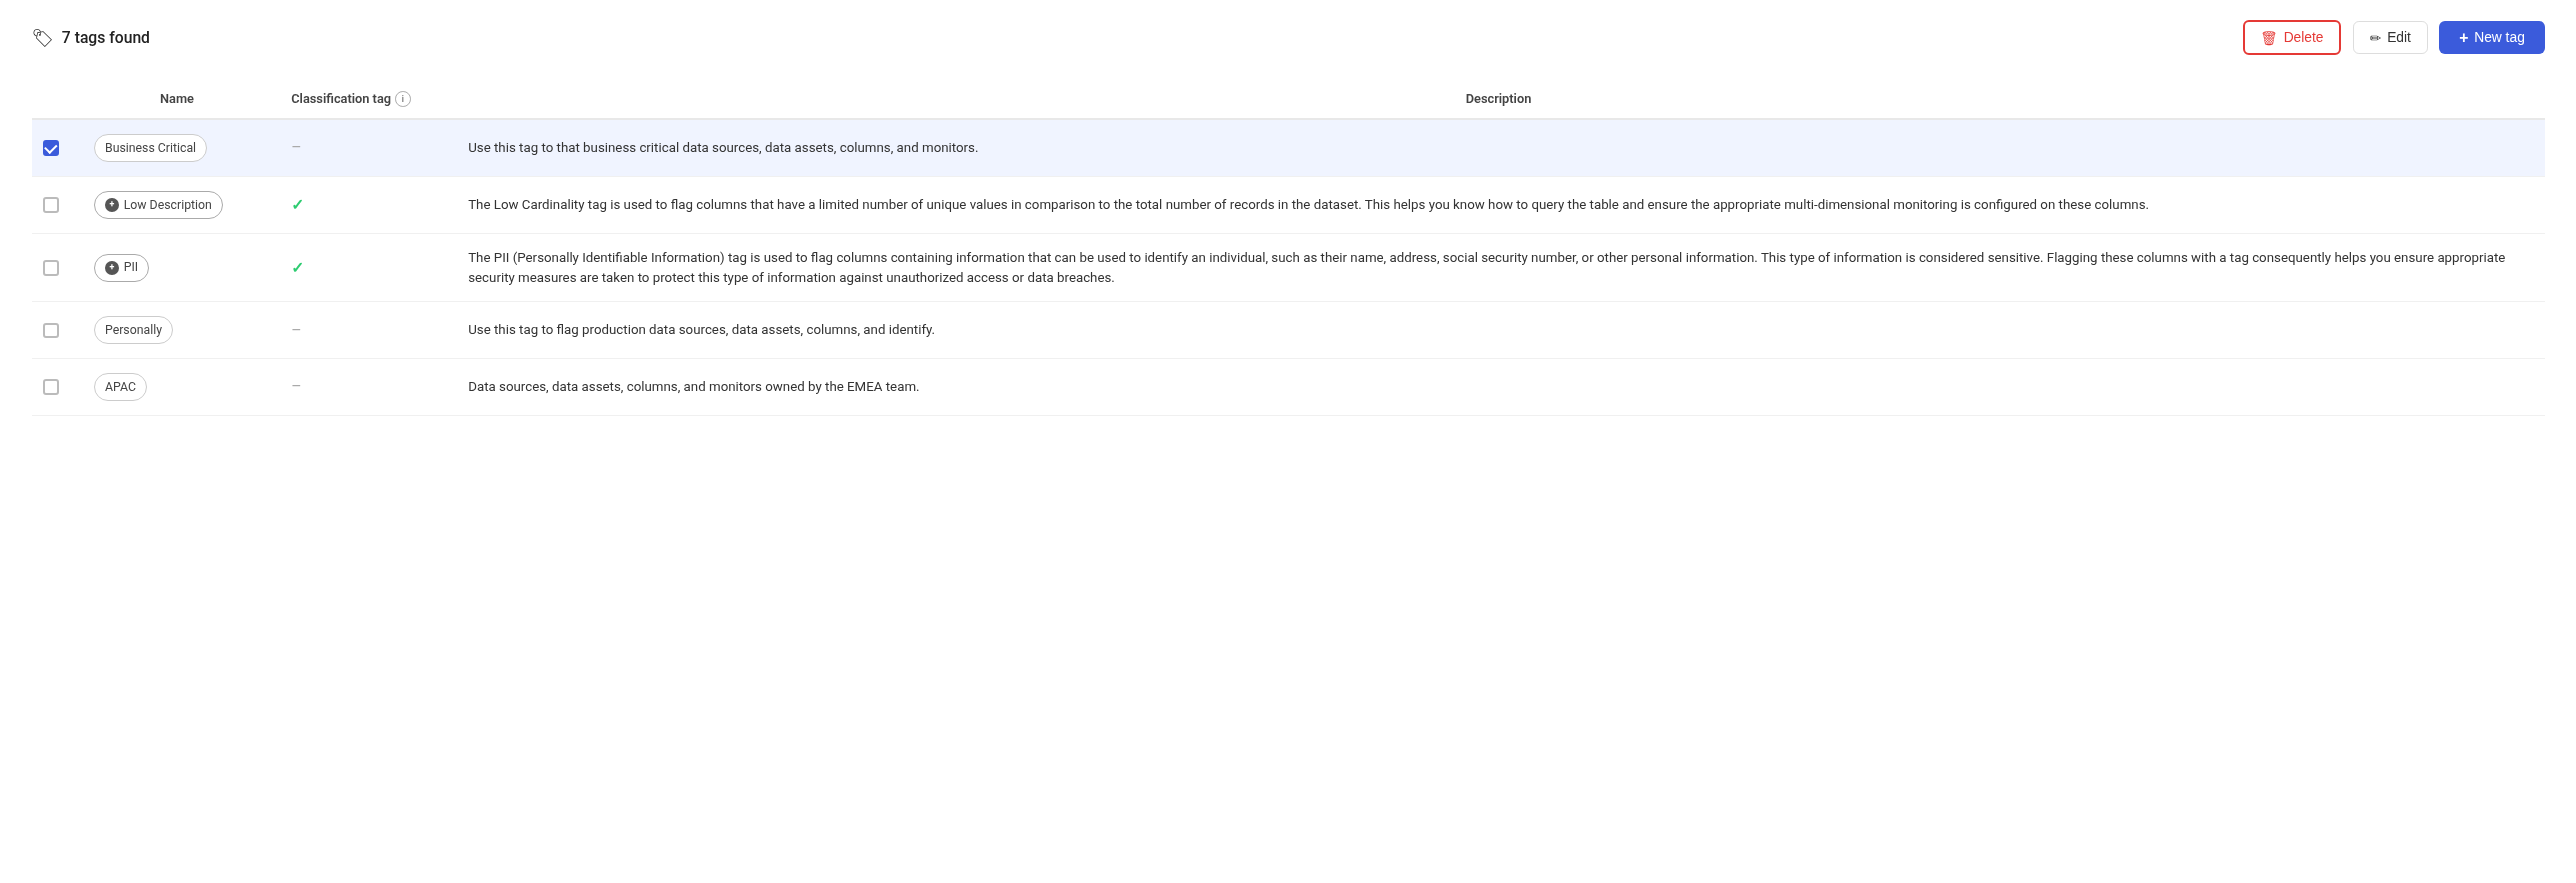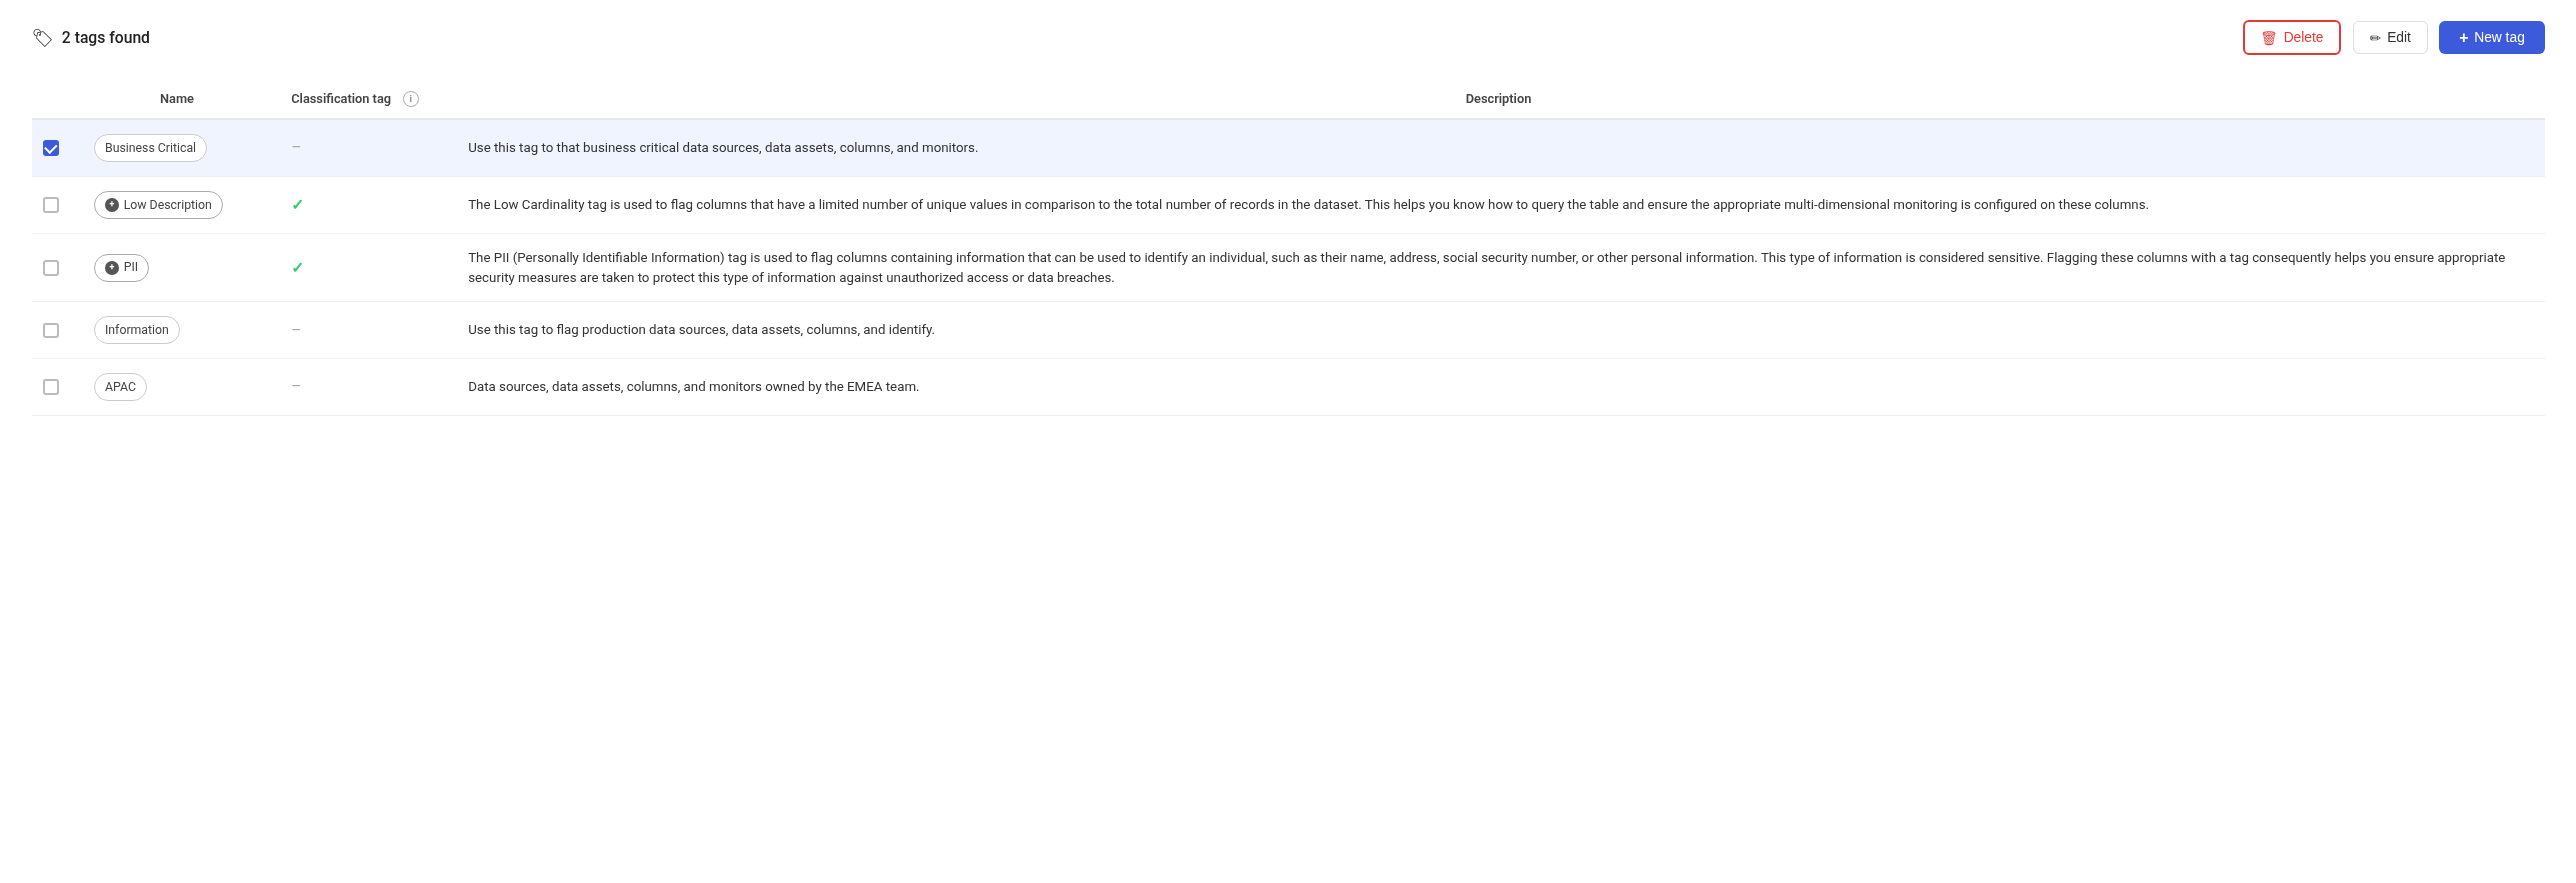--- a/index.html
+++ b/index.html
@@ -192,32 +192,32 @@
       border-radius: 50%;
       font-size: 9.8px;
       color: #888;
       cursor: pointer;
       margin-left: 3.9px;
       vertical-align: middle;
     }
     .th-classification {
       display: flex;
       align-items: center;
-      gap: 8px;
+      gap: 0;
     }
   </style>
 </head>
 <body>
 
 <div class="page-container">
 
   <div class="toolbar">
     <div class="tags-found">
       <span style="font-size:17.7px;">🏷</span>
-      <span>2 tags found</span>
+      <span>7 tags found</span>
     </div>
     <div class="toolbar-actions">
       <button class="btn-delete">
         <span style="font-size:13.8px;">🗑</span>
         <span>Delete</span>
       </button>
       <button class="btn-edit">
         <span style="font-size:13.8px;">✏</span>
         <span>Edit</span>
       </button>
@@ -285,21 +285,21 @@
           <td class="classification-cell"><span class="check-mark">✓</span></td>
           <td>The PII (Personally Identifiable Information) tag is used to flag columns containing information that can be used to identify an individual, such as their name, address, social security number, or other personal information. This type of information is considered sensitive. Flagging these columns with a tag consequently helps you ensure appropriate security measures are taken to protect this type of information against unauthorized access or data breaches.</td>
         </tr>
         <tr>
           <td>
             <div class="checkbox-cell">
               <div class="checkbox"></div>
             </div>
           </td>
           <td><span class="tag-badge">
-              <span>Information</span>
+              <span>Personally</span>
             </span></td>
           <td class="classification-cell"><span class="dash">–</span></td>
           <td>Use this tag to flag production data sources, data assets, columns, and identify.</td>
         </tr>
         <tr>
           <td>
             <div class="checkbox-cell">
               <div class="checkbox"></div>
             </div>
           </td>

